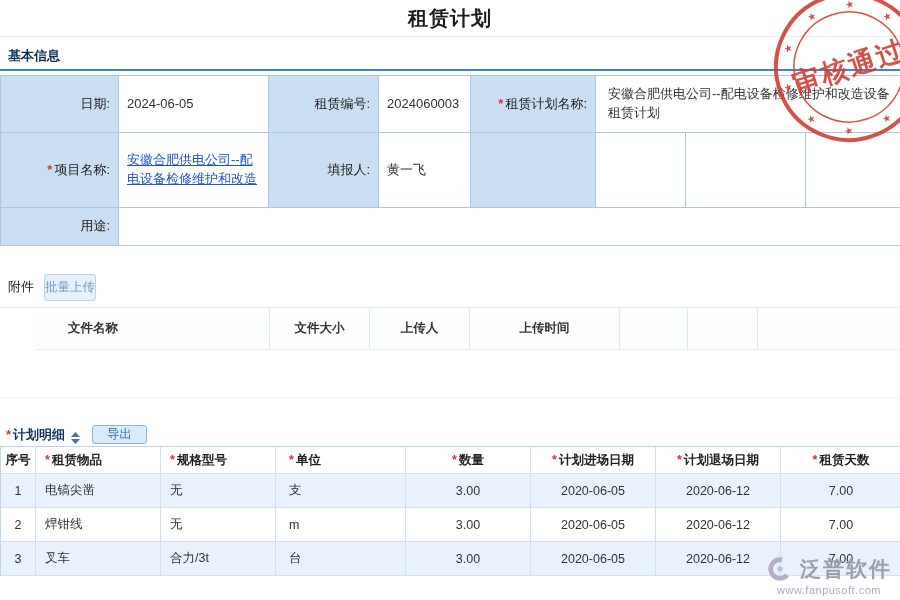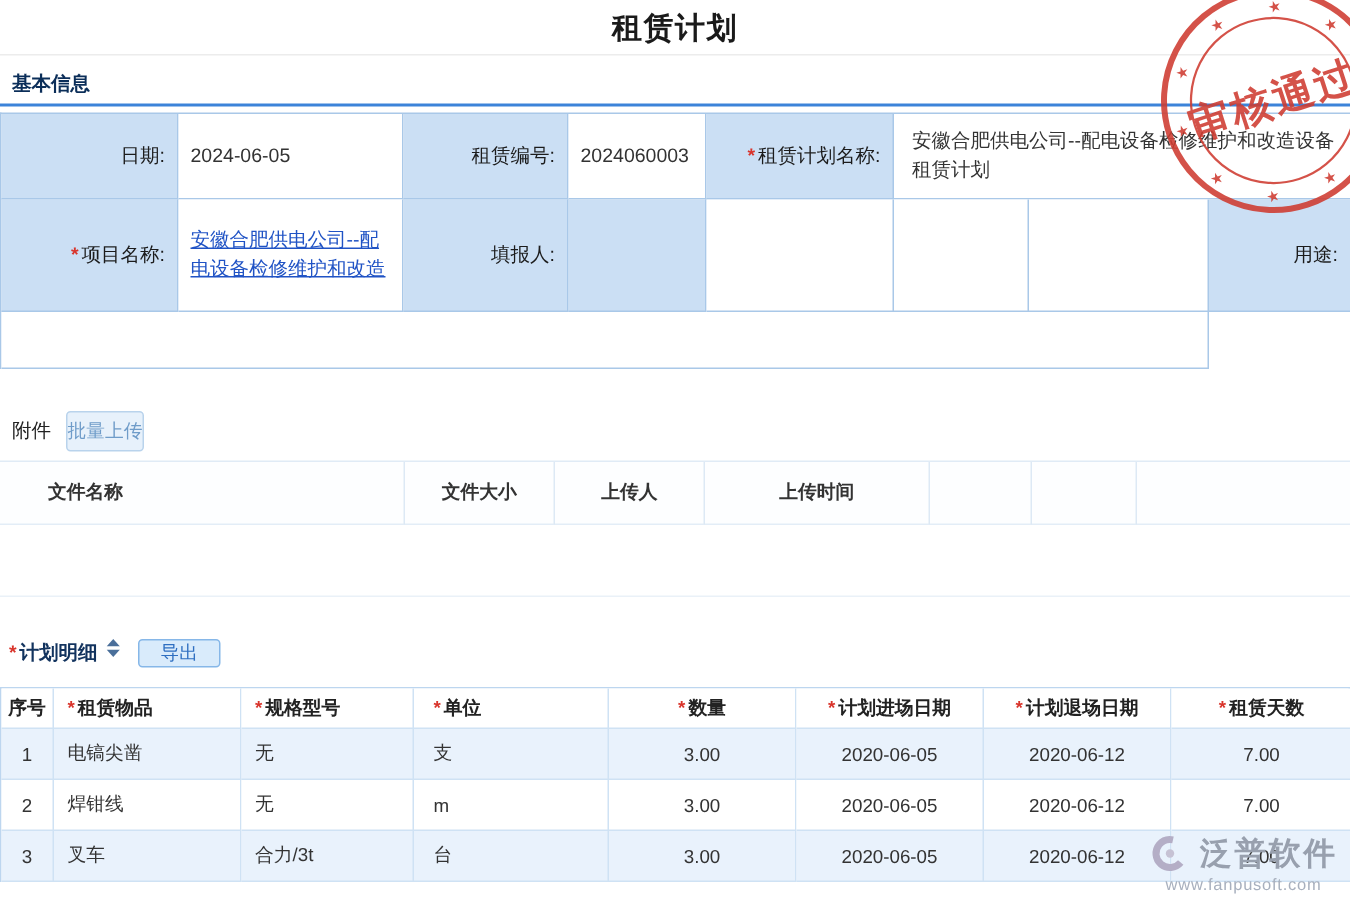--- a/index.html
+++ b/index.html
@@ -34,26 +34,26 @@
   .attach-label { color:#222; font-size:13px; }
   .btn-light { background:#e7f1fb; border:1px solid #b9d3ec; color:#6f9cc9; border-radius:3px;
     padding:4px 0; font-size:12.5px; cursor:pointer; font-family:inherit; }
   .btn-blue { background:#d9ebfb; border:1px solid #86b7e8; color:#2f6fc1; border-radius:3px;
     padding:0 14px; font-size:12.5px; cursor:pointer; font-family:inherit; }
 
   .file-grid { margin-top:5px; display:grid; grid-template-columns:270px 100px 100px 150px 68px 70px 142px;
     border-top:1px solid #e0ebf6; }
   .file-head { height:42px; background:#fdfeff; border-right:1px solid #dde9f5; border-bottom:1px solid #e3edf7;
     display:flex; align-items:center; justify-content:center; font-weight:bold; color:#333; font-size:12.5px; }
-  .file-head.first { justify-content:flex-start; padding-left:32px; }
+  .file-head.first { justify-content:flex-start; padding-left:32px;margin-left:36px; }
   .file-head.last { border-right:none; }
   .file-empty-row { height:48px; background:#fff; border-bottom:1px solid #eaf1f8; }
 
   
-  .detail-bar { margin-top:28px; height:30px; display:flex; align-items:flex-start; gap:6px; padding-left:6px; }
+  .detail-bar { margin-top:16px; height:30px; display:flex; align-items:flex-end; gap:6px; padding-left:6px; }
   .detail-title { color:#12335e; font-weight:bold; font-size:13px; }
   .sort-icon { display:inline-flex; flex-direction:column; line-height:0; gap:2px; cursor:pointer; margin-right:6px; }
 
   .detail-grid { margin-top:2px; display:grid;
     grid-template-columns:35px 125px 115px 130px 125px 125px 125px 120px;
     border:1px solid #bdd6ef; border-bottom:none; }
   .d-cell { border-right:1px solid #cfe2f4; border-bottom:1px solid #cfe2f4;
     display:flex; align-items:center; font-size:12.5px; color:#333; }
   .d-cell:nth-child(8n) { border-right:none; }
   .d-head { height:27px; background:#fff; font-weight:bold; color:#222; }
@@ -123,20 +123,21 @@
     <div class="cell label">
         <span class="star">*</span>
         <span>项目名称:</span>
       </div>
     <div class="cell value">
         <a class="link">安徽合肥供电公司--配电设备检修维护和改造</a>
       </div>
     <div class="cell label">
         <span>填报人:</span>
       </div>
+    <div class="cell value">黄一飞</div>
     <div class="cell label"></div>
     <div class="cell value"></div>
     <div class="cell value"></div>
     <div class="cell value"></div>
 
     <div class="cell label">
         <span>用途:</span>
       </div>
     <div class="cell value span7"></div>
   </div>

